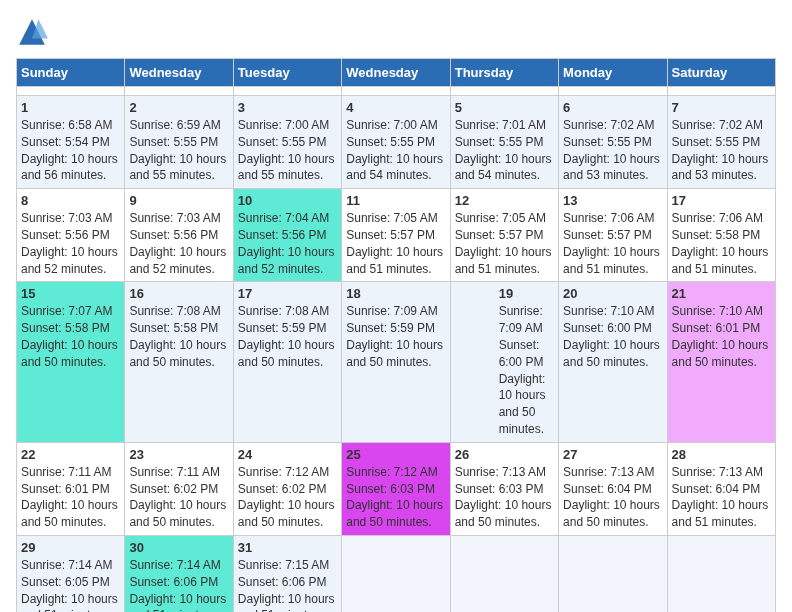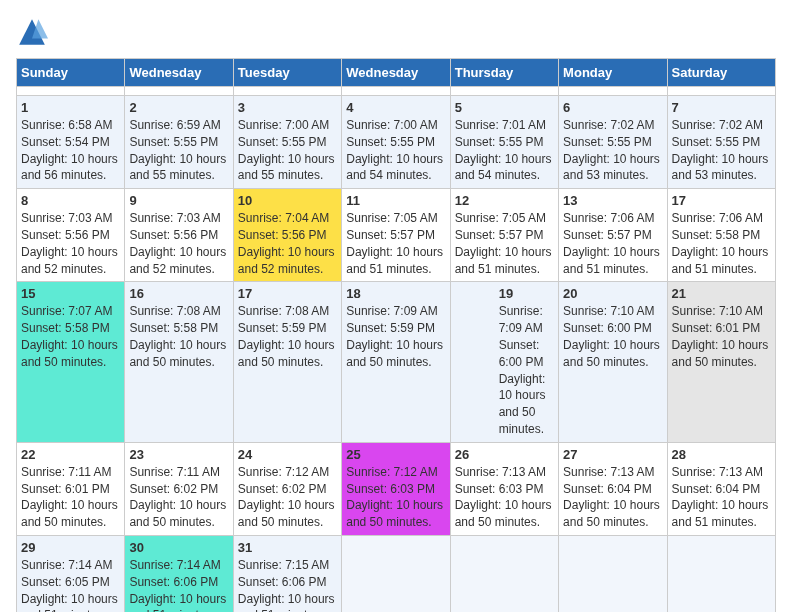--- a/index.html
+++ b/index.html
@@ -172,21 +172,21 @@
       </tr>
       <tr>
         <td style="background-color: rgb(255, 255, 255);">
           <div class="day-num">8</div>
           <div class="day-info">Sunrise: 7:03 AM<br>Sunset: 5:56 PM<br>Daylight: 10 hours and 52 minutes.</div>
         </td>
         <td style="background-color: rgb(255, 255, 255);">
           <div class="day-num">9</div>
           <div class="day-info">Sunrise: 7:03 AM<br>Sunset: 5:56 PM<br>Daylight: 10 hours and 52 minutes.</div>
         </td>
-        <td style="background-color: #fde047;">
+        <td style="background-color: #5eead4;">
           <div class="day-num">10</div>
           <div class="day-info">Sunrise: 7:04 AM<br>Sunset: 5:56 PM<br>Daylight: 10 hours and 52 minutes.</div>
         </td>
         <td style="background-color: rgb(255, 255, 255);">
           <div class="day-num">11</div>
           <div class="day-info">Sunrise: 7:05 AM<br>Sunset: 5:57 PM<br>Daylight: 10 hours and 51 minutes.</div>
         </td>
         <td style="background-color: rgb(255, 255, 255);">
           <div class="day-num">12</div>
           <div class="day-info">Sunrise: 7:05 AM<br>Sunset: 5:57 PM<br>Daylight: 10 hours and 51 minutes.</div>
@@ -218,21 +218,21 @@
           <div class="day-info">Sunrise: 7:09 AM<br>Sunset: 5:59 PM<br>Daylight: 10 hours and 50 minutes.</div>
         </td>
         <td style="background-color: rgb(237, 243, 251); padding-left: 48px;">
           <div class="day-num">19</div>
           <div class="day-info">Sunrise: 7:09 AM<br>Sunset: 6:00 PM<br>Daylight: 10 hours and 50 minutes.</div>
         </td>
         <td style="background-color: rgb(237, 243, 251);">
           <div class="day-num">20</div>
           <div class="day-info">Sunrise: 7:10 AM<br>Sunset: 6:00 PM<br>Daylight: 10 hours and 50 minutes.</div>
         </td>
-        <td style="background-color: #e5e5e5; margin-top: 44px;">
+        <td style="background-color: #f0abfc; margin-top: 44px;">
           <div class="day-num">21</div>
           <div class="day-info">Sunrise: 7:10 AM<br>Sunset: 6:01 PM<br>Daylight: 10 hours and 50 minutes.</div>
         </td>
       </tr>
       <tr>
         <td style="background-color: rgb(255, 255, 255);">
           <div class="day-num">22</div>
           <div class="day-info">Sunrise: 7:11 AM<br>Sunset: 6:01 PM<br>Daylight: 10 hours and 50 minutes.</div>
         </td>
         <td style="background-color: rgb(255, 255, 255);">

